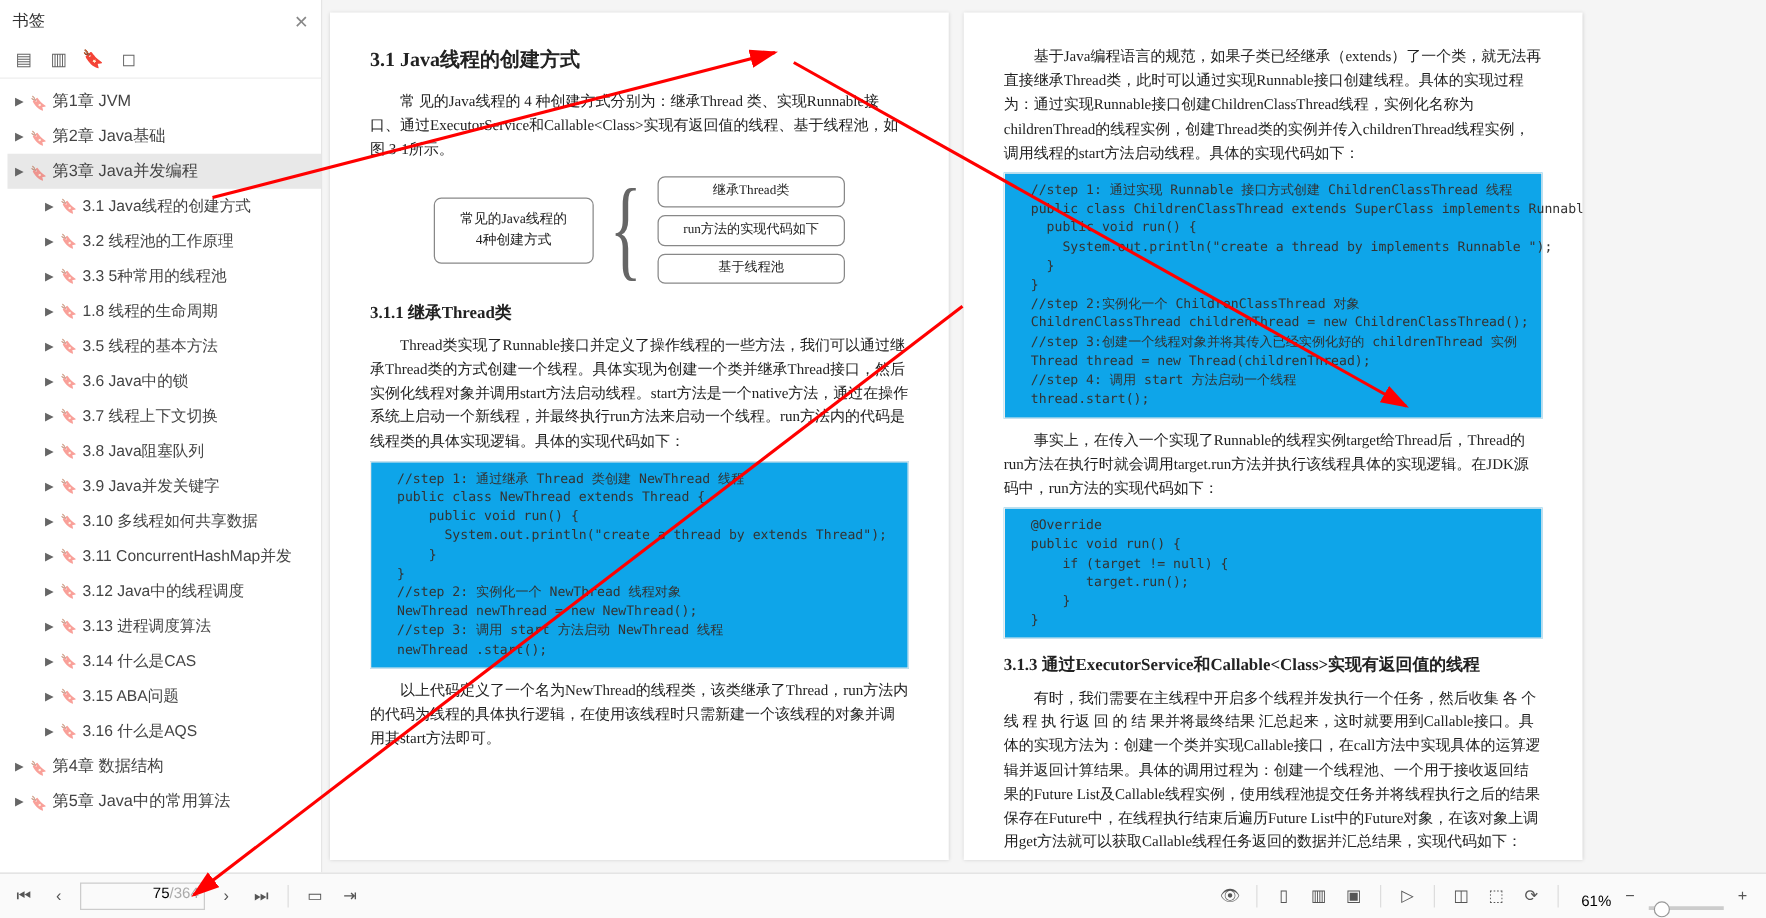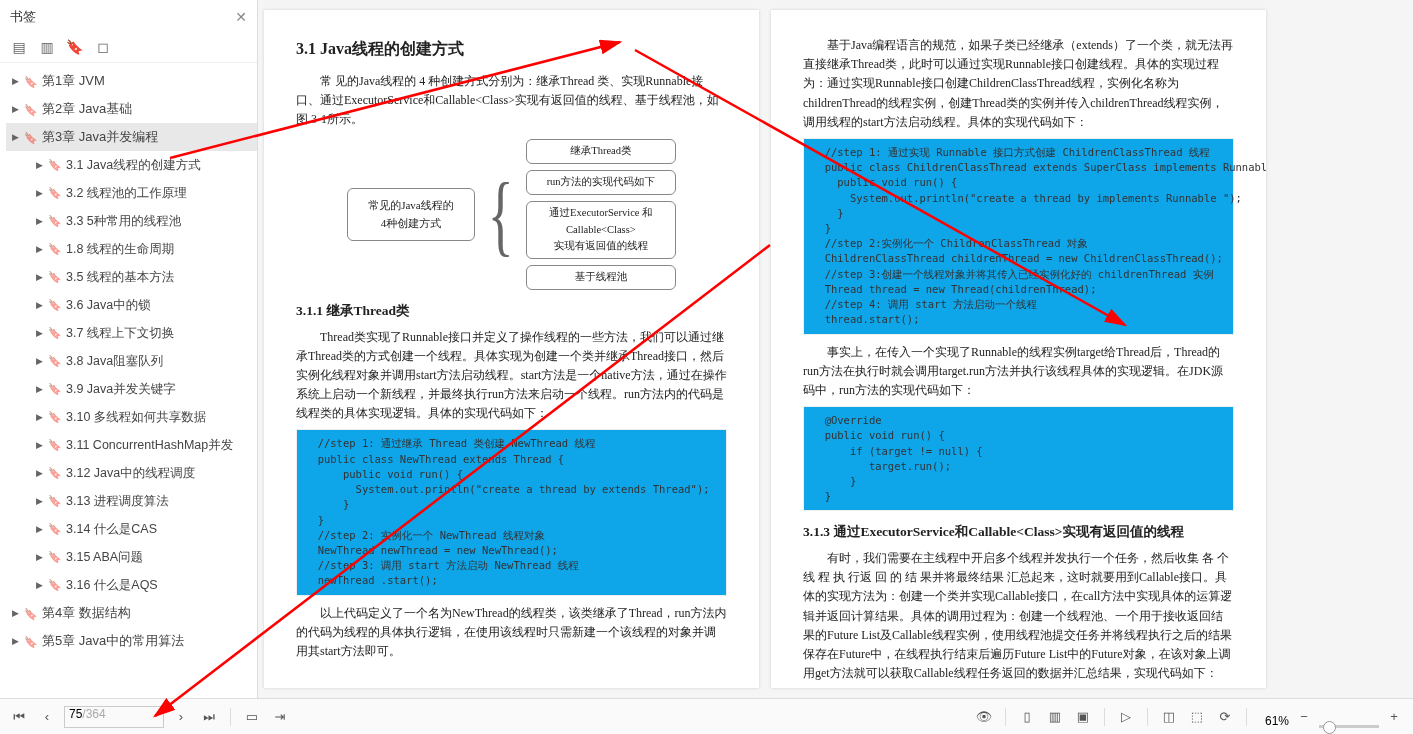--- a/index.html
+++ b/index.html
@@ -25,21 +25,21 @@
 .page p { text-indent: 2em; margin-bottom: 6px; font-size: 12px; }
 .code-block { background: #0ea5e9; border: 1px solid #eee; padding: 6px 8px; font-family: Consolas, monospace; font-size: 10.5px; line-height: 1.45; white-space: pre; color: #333; margin: 4px 0 8px 0; }
 .diagram { display: flex; align-items: center; justify-content: center; margin: 10px 0 4px 0; }
 .diag-left { border: 1px solid #888; border-radius: 6px; padding: 8px 20px; font-size: 11px; text-align: center; }
 .diag-brace { font-size: 90px; color: #666; margin: 0 4px; line-height: 90px; font-family: serif; transform: scaleX(0.6); }
 .diag-right { display: flex; flex-direction: column; gap: 6px; }
 .diag-box { border: 1px solid #888; border-radius: 6px; padding: 3px 10px; font-size: 10.5px; text-align: center; min-width: 150px; }
 .diag-caption { text-align: center; font-size: 11px; margin-bottom: 8px; }
 .bottom-bar { position: absolute; bottom: 0; left: 0; right: 0; height: 36px; border-top: 1px solid #ddd; background: #fafafa; display: flex; align-items: center; padding: 0 8px; gap: 6px; }
 .bb-btn { width: 22px; height: 22px; display: flex; align-items: center; justify-content: center; color: #555; cursor: pointer; font-size: 13px; }
-.page-input { width: 100px; height: 22px; border: 1px solid #ccc; text-align: left; padding: 0 4px; font-size: 12px; }
+.page-input { width: 100px; height: 22px; border: 1px solid #ccc; text-align: right; padding: 0 4px; font-size: 12px; }
 .page-input .cur { color: #000; }
 .page-input .tot { color: #aaa; }
 .bb-spacer { flex: 1; }
 .zoom-area { display: flex; align-items: flex-end; gap: 4px; margin-left: 8px; }
 .zoom-slider { width: 60px; height: 3px; background: #ccc; position: relative; }
 .zoom-slider::before { content: ""; position: absolute; left: 4px; top: -4px; width: 11px; height: 11px; border-radius: 50%; background: #fff; border: 1px solid #999; }
 .sep { width: 1px; height: 18px; background: #ddd; margin: 0 4px; }
 .ann-group { display:flex; gap:6px; }
 svg.arrows { position: absolute; top: 0; left: 0; pointer-events: none; }
 </style>
@@ -173,25 +173,20 @@
       <p>常 见的Java线程的 4 种创建方式分别为：继承Thread 类、实现Runnable接口、通过ExecutorService和Callable&lt;Class&gt;实现有返回值的线程、基于线程池，如图 3-1所示。</p>
       <div class="diagram">
         <div class="diag-left">
           <div>常见的Java线程的</div>
           <div>4种创建方式</div>
         </div>
         <div class="diag-brace">{</div>
         <div class="diag-right">
           <div class="diag-box">继承Thread类</div>
           <div class="diag-box">run方法的实现代码如下</div>
-          <div class="diag-box">
-            <div>通过ExecutorService 和</div>
-            <div>Callable&lt;Class&gt;</div>
-            <div>实现有返回值的线程</div>
-          </div>
           <div class="diag-box">基于线程池</div>
         </div>
       </div>
       <h3>3.1.1 继承Thread类</h3>
       <p>Thread类实现了Runnable接口并定义了操作线程的一些方法，我们可以通过继承Thread类的方式创建一个线程。具体实现为创建一个类并继承Thread接口，然后实例化线程对象并调用start方法启动线程。start方法是一个native方法，通过在操作系统上启动一个新线程，并最终执行run方法来启动一个线程。run方法内的代码是线程类的具体实现逻辑。具体的实现代码如下：</p>
       <div class="code-block">  //step 1: 通过继承 Thread 类创建 NewThread 线程
   public class NewThread extends Thread {
       public void run() {
         System.out.println("create a thread by extends Thread");
       }

